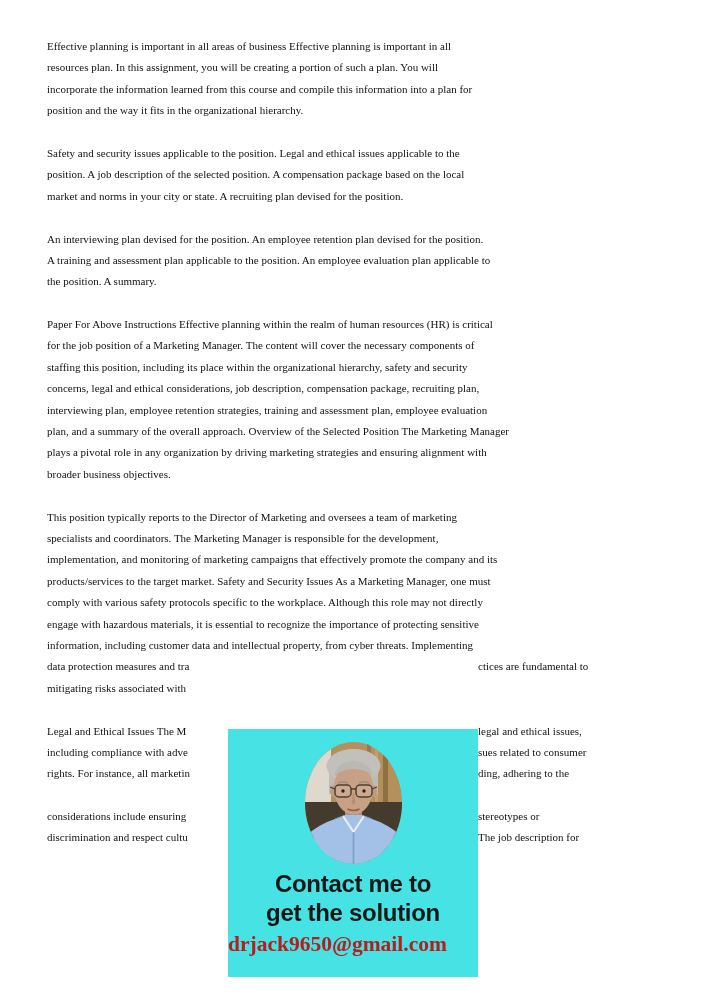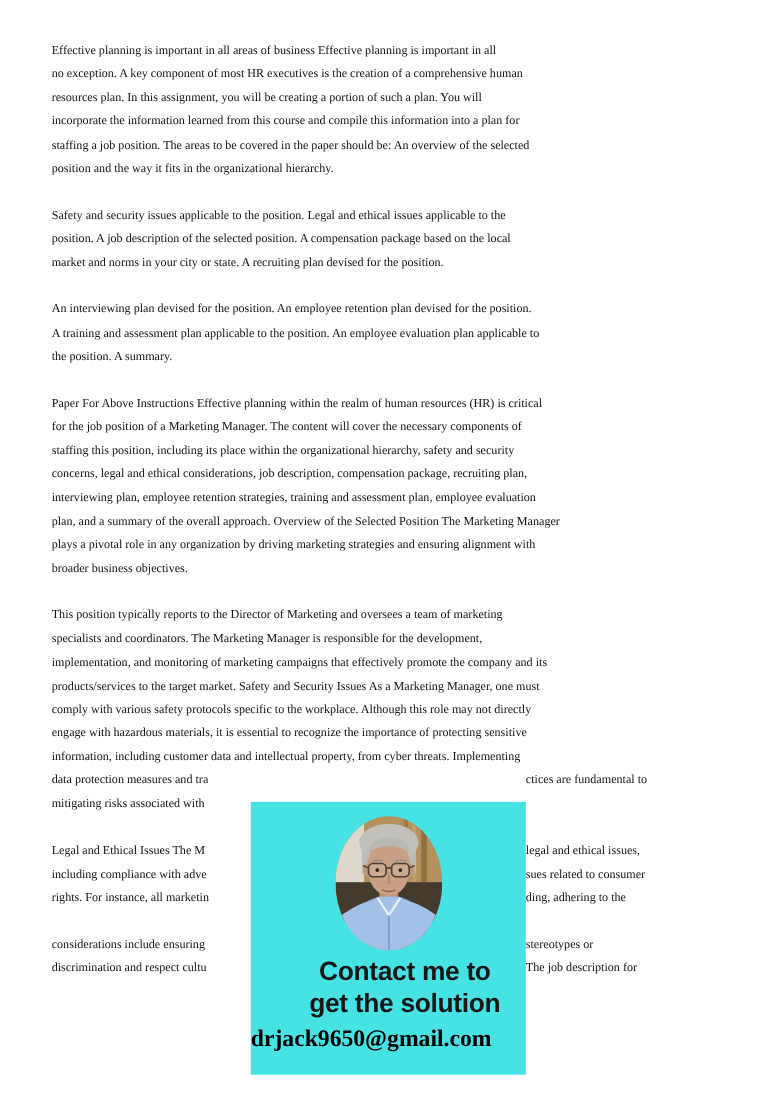--- a/index.html
+++ b/index.html
@@ -26,39 +26,37 @@
     background:#47e2e3;z-index:10;
   }
   #promo .photo{
     position:absolute;left:77px;top:13px;width:97px;height:122px;
   }
   #promo .headline{
     position:absolute;left:0;top:140px;width:250px;
     text-align:center;
     font-family:"Liberation Sans","DejaVu Sans",sans-serif;
     font-weight:700;font-size:24px;line-height:29px;
-    color:#171717;letter-spacing:-0.3px;padding-left:15px;
+    color:#171717;letter-spacing:-0.3px;
   }
   #promo .email{
     position:absolute;left:0;top:203px;width:200px;
     font-family:"Liberation Serif","DejaVu Serif",serif;
     font-weight:700;font-size:21.5px;
-    color:#000000;
+    color:#b91c1c;
   }
 </style>
 </head>
 <body>
 
 <div id="doc">
     <div class="para">
       <div class="line">Effective planning is important in all areas of business Effective planning is important in all</div>
-      <div class="line">no exception. A key component of most HR executives is the creation of a comprehensive human</div>
       <div class="line">resources plan. In this assignment, you will be creating a portion of such a plan. You will</div>
       <div class="line">incorporate the information learned from this course and compile this information into a plan for</div>
-      <div class="line">staffing a job position. The areas to be covered in the paper should be: An overview of the selected</div>
       <div class="line">position and the way it fits in the organizational hierarchy.</div>
     </div>
     <div class="para">
       <div class="line">Safety and security issues applicable to the position. Legal and ethical issues applicable to the</div>
       <div class="line">position. A job description of the selected position. A compensation package based on the local</div>
       <div class="line">market and norms in your city or state. A recruiting plan devised for the position.</div>
     </div>
     <div class="para">
       <div class="line">An interviewing plan devised for the position. An employee retention plan devised for the position.</div>
       <div class="line">A training and assessment plan applicable to the position. An employee evaluation plan applicable to</div>

